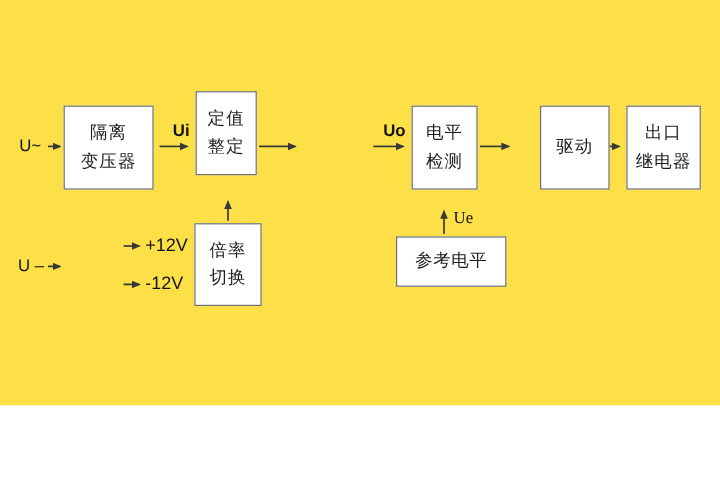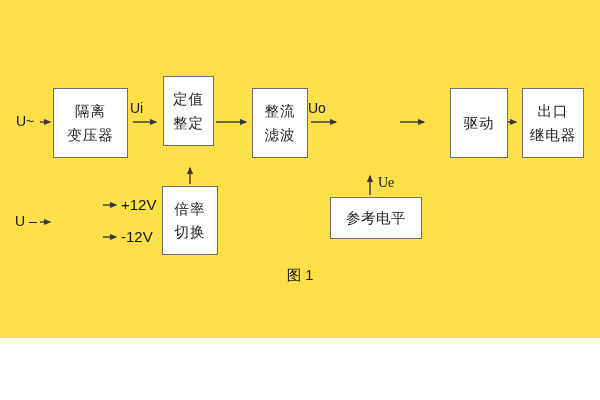--- a/index.html
+++ b/index.html
@@ -30,21 +30,21 @@
     letter-spacing: 1px;
     color: #1c1c1c;
   }
   .sig {
     position: absolute;
     font-size: 14px;
     line-height: 17px;
     white-space: nowrap;
     color: #141414;
   }
-  .sig.center { text-align: left; }
+  .sig.center { text-align: right; font-weight: bold; }
   .caption {
     position: absolute;
     left: 262px; top: 266px; width: 76px;
     text-align: center;
     font-size: 14.5px;
     line-height: 18px;
     color: #141414;
   }
 </style>
 </head>
@@ -76,25 +76,25 @@
   <div class="box" style="left:53px; top:88px; width:75px; height:70px;">
     <span>隔离</span>
     <span>变压器</span>
   </div>
 
   <div class="box" style="left:163px; top:76px; width:51px; height:70px;">
     <span>定值</span>
     <span>整定</span>
   </div>
 
-  <div class="box" style="left:252px; top:88px; width:56px; height:70px;">
-    <span>整流</span>
-    <span>滤波</span>
+
+  <div class="box" style="left:343px; top:88px; width:55px; height:70px;">
+    <span>电平</span>
+    <span>检测</span>
   </div>
-
 
   <div class="box" style="left:450px; top:88px; width:58px; height:70px;">
     <span>驱动</span>
   </div>
 
   <div class="box" style="left:522px; top:88px; width:62px; height:70px;">
     <span>出口</span>
     <span>继电器</span>
   </div>
 
@@ -109,15 +109,14 @@
   </div>
 
   <div class="sig" style="left:16px; top:113px;">U~</div>
   <div class="sig center" style="left:130px; top:100px; width:28px;">Ui</div>
   <div class="sig center" style="left:308px; top:100px; width:30px;">Uo</div>
   <div class="sig" style="left:15px; top:213px;">U –</div>
   <div class="sig" style="left:121px; top:196px; font-size:15px;">+12V</div>
   <div class="sig" style="left:121px; top:228px; font-size:15px;">-12V</div>
   <div class="sig" style="left:378px; top:174px;font-family:Liberation Serif, serif;">Ue</div>
 
-  <div class="caption">图 1</div>
 
 </div>
 
 </body></html>

